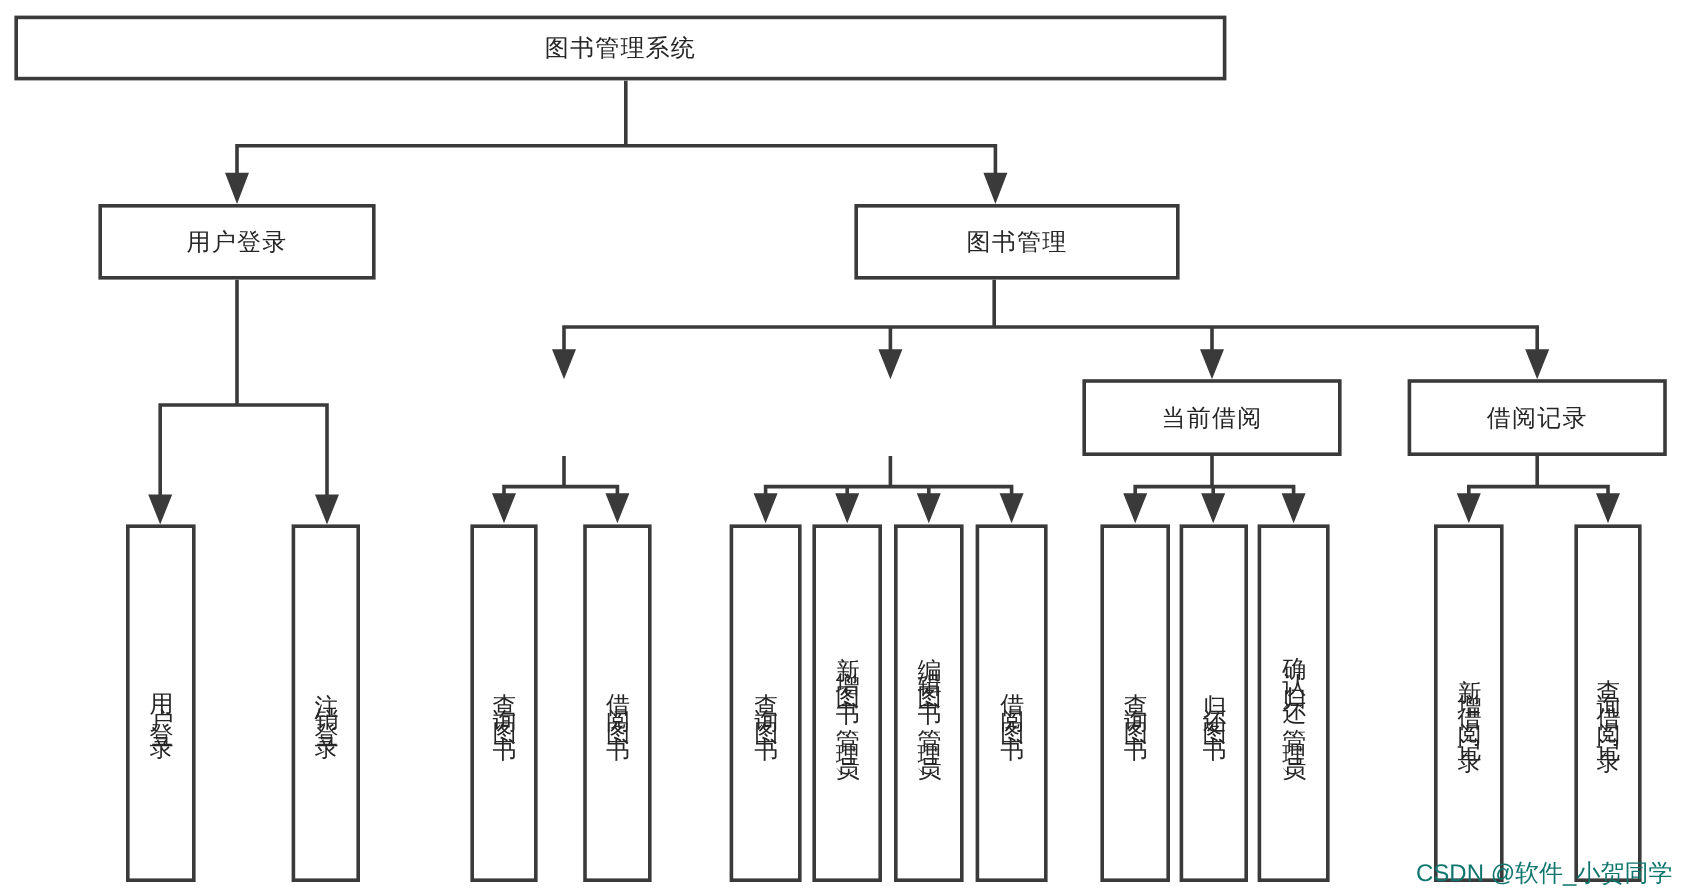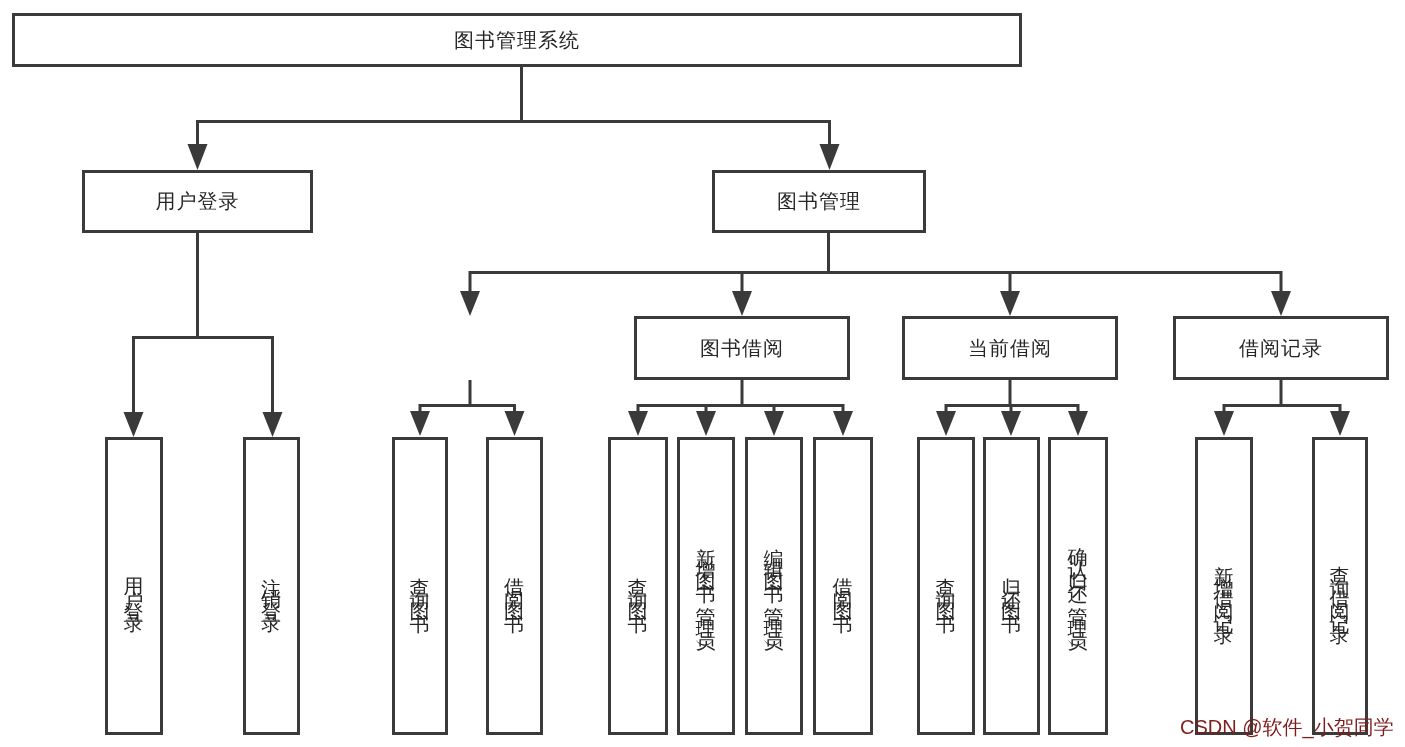--- a/index.html
+++ b/index.html
@@ -38,21 +38,21 @@
     font-size: 20px;
     letter-spacing: 12px;
     line-height: 1;
     white-space: nowrap;
   }
   .watermark {
     position: absolute;
     left: 1180px;
     top: 714px;
     font-size: 20px;
-    color: #7f1d1d;
+    color: #0f766e;
     white-space: nowrap;
     z-index: 5;
   }
 </style>
 </head>
 <body>
 
 <div id="stage">
 
   <svg class="connectors" viewBox="0 0 1405 747" xmlns="http://www.w3.org/2000/svg">
@@ -112,27 +112,24 @@
       M1330 411 L1350 411 L1340 436 Z"></path>
   </svg>
 
   <div class="node" style="left:12px;top:13px;width:1010px;height:54px">
     <span class="hlabel">图书管理系统</span>
   </div>
 
   <div class="node" style="left:82px;top:170px;width:231px;height:63px">
     <span class="hlabel">用户登录</span>
   </div>
-  <div class="node" style="left:712px;top:170px;width:214px;height:63px">
+  <div class="node" style="left:712px;top:170px;width:271px;height:63px">
     <span class="hlabel">图书管理</span>
   </div>
 
-  <div class="node" style="left:634px;top:316px;width:216px;height:64px">
-    <span class="hlabel">图书借阅</span>
-  </div>
   <div class="node" style="left:1173px;top:316px;width:216px;height:64px">
     <span class="hlabel">借阅记录</span>
   </div>
   <div class="node" style="left:902px;top:316px;width:216px;height:64px">
     <span class="hlabel">当前借阅</span>
   </div>
 
   <div class="node" style="left:105px;top:437px;width:58px;height:298px">
     <span class="vlabel">用户登录</span>
   </div>

